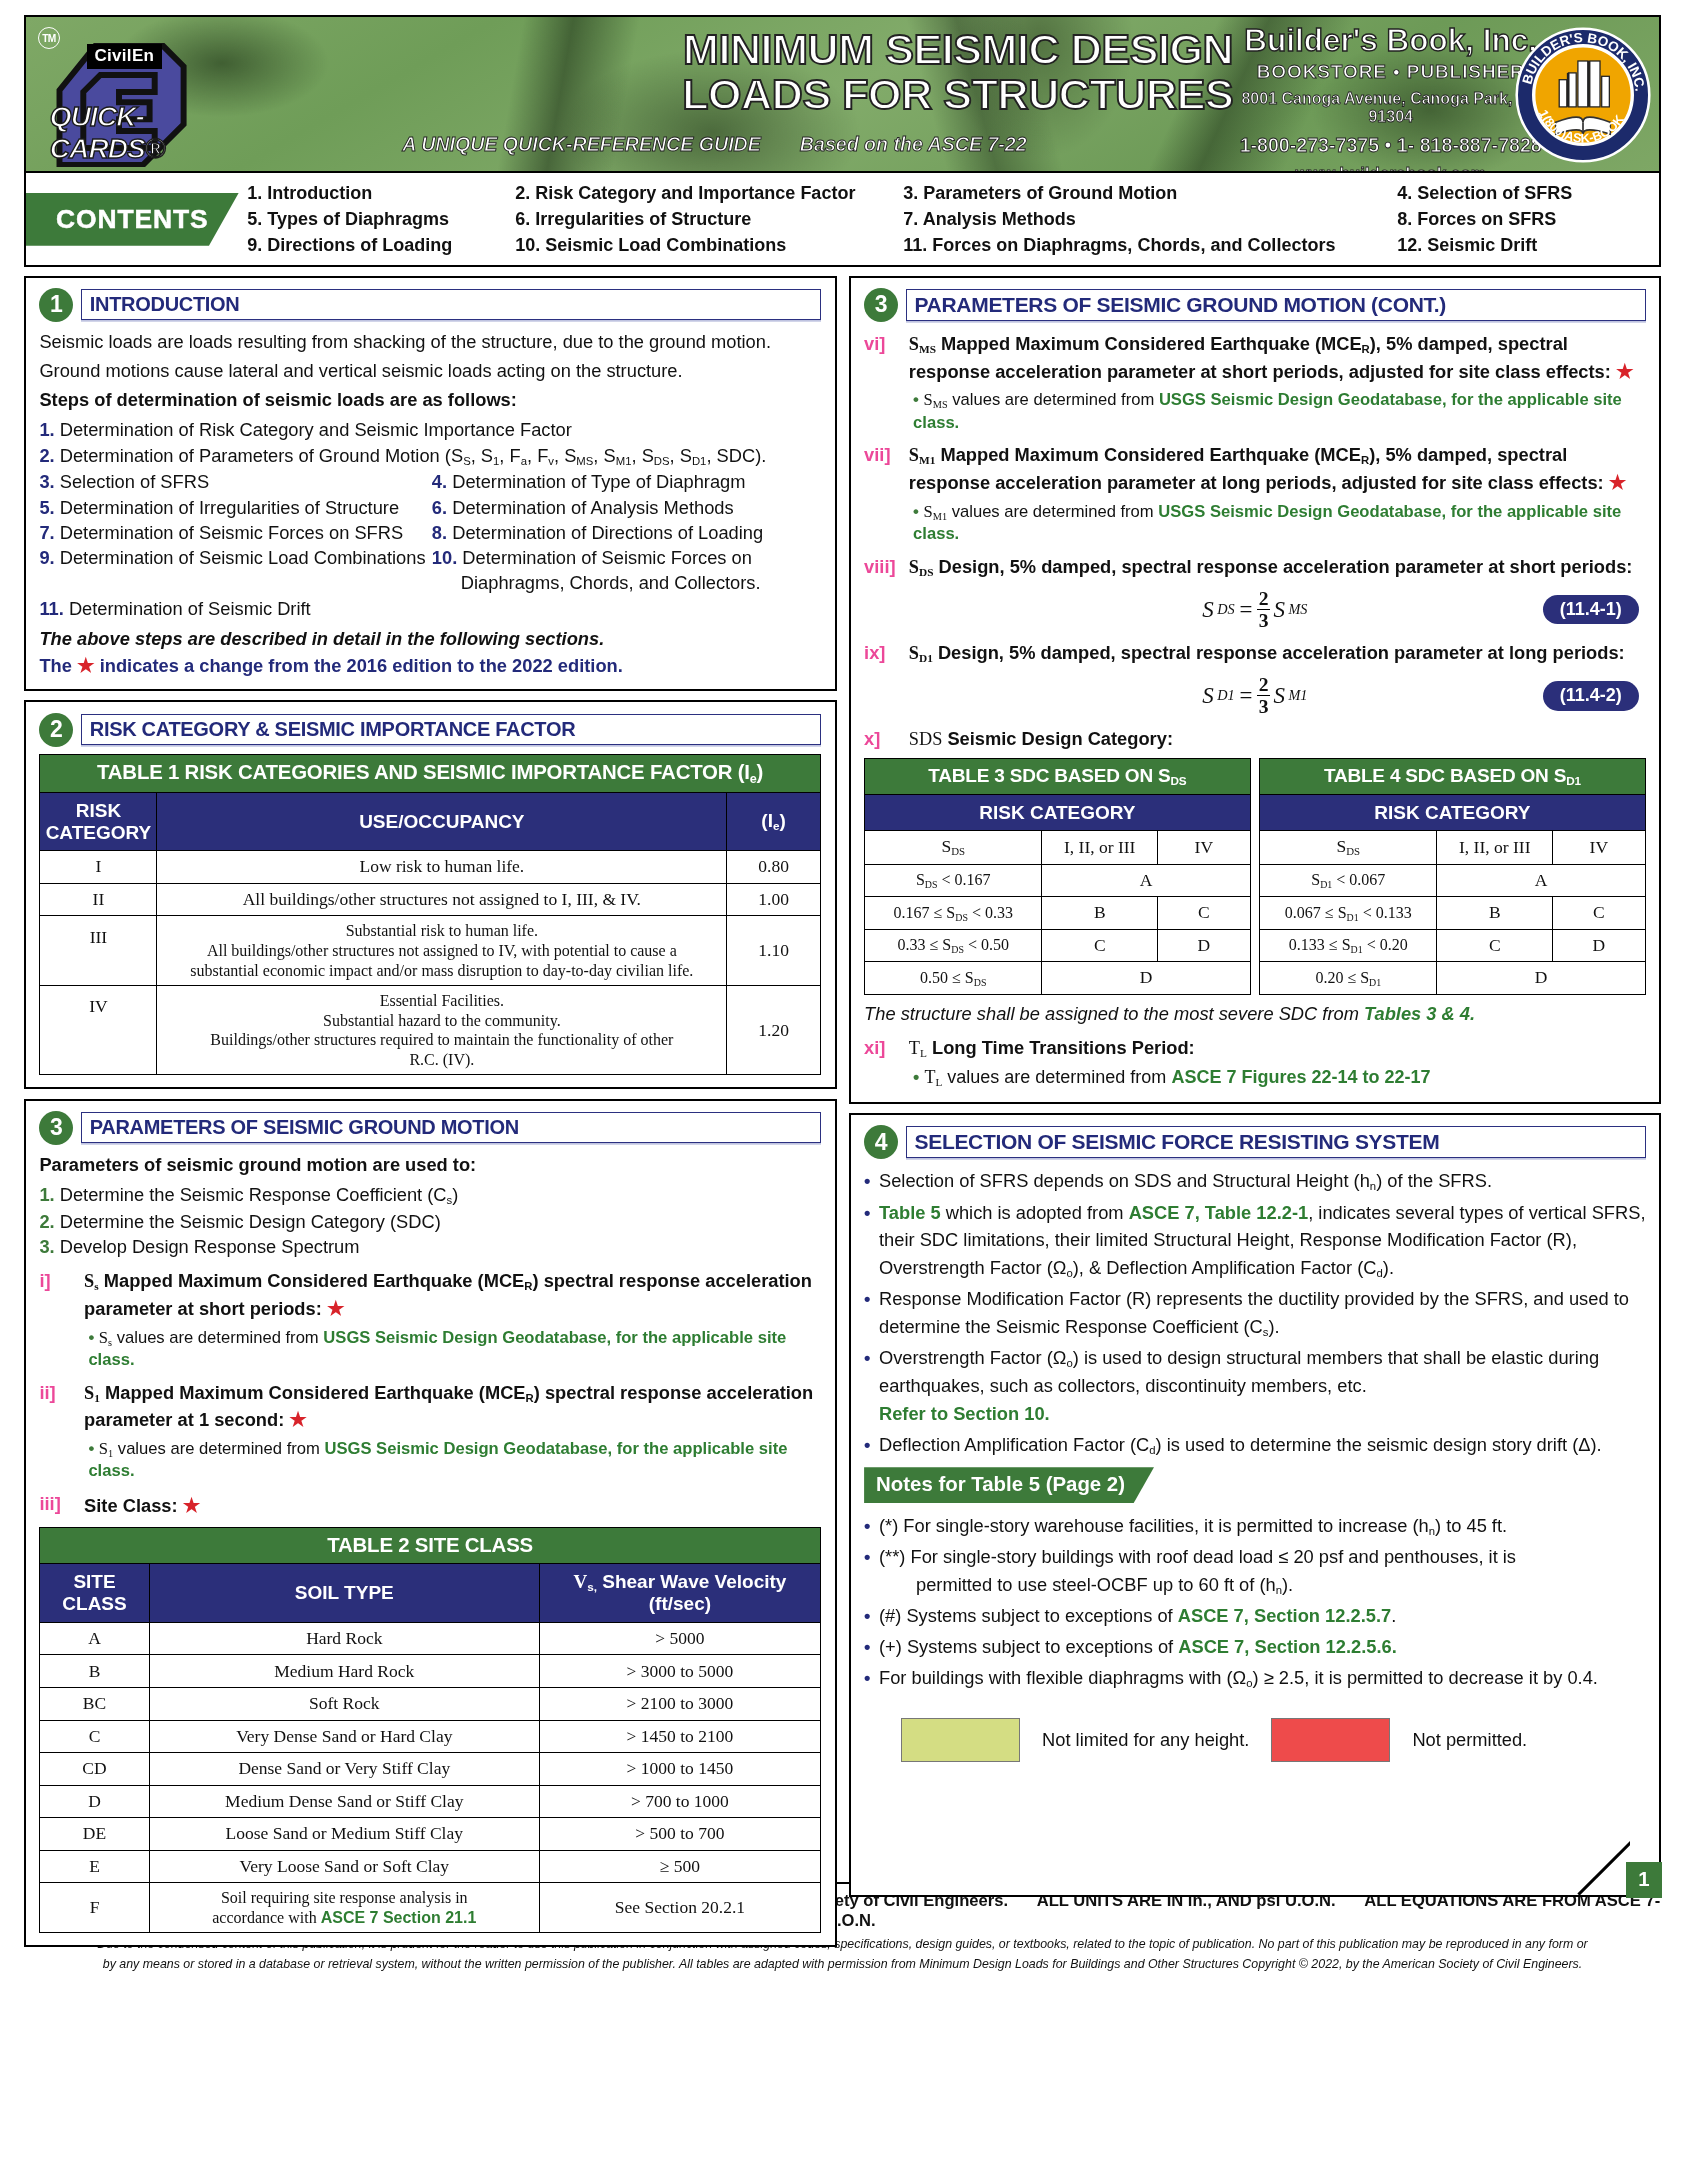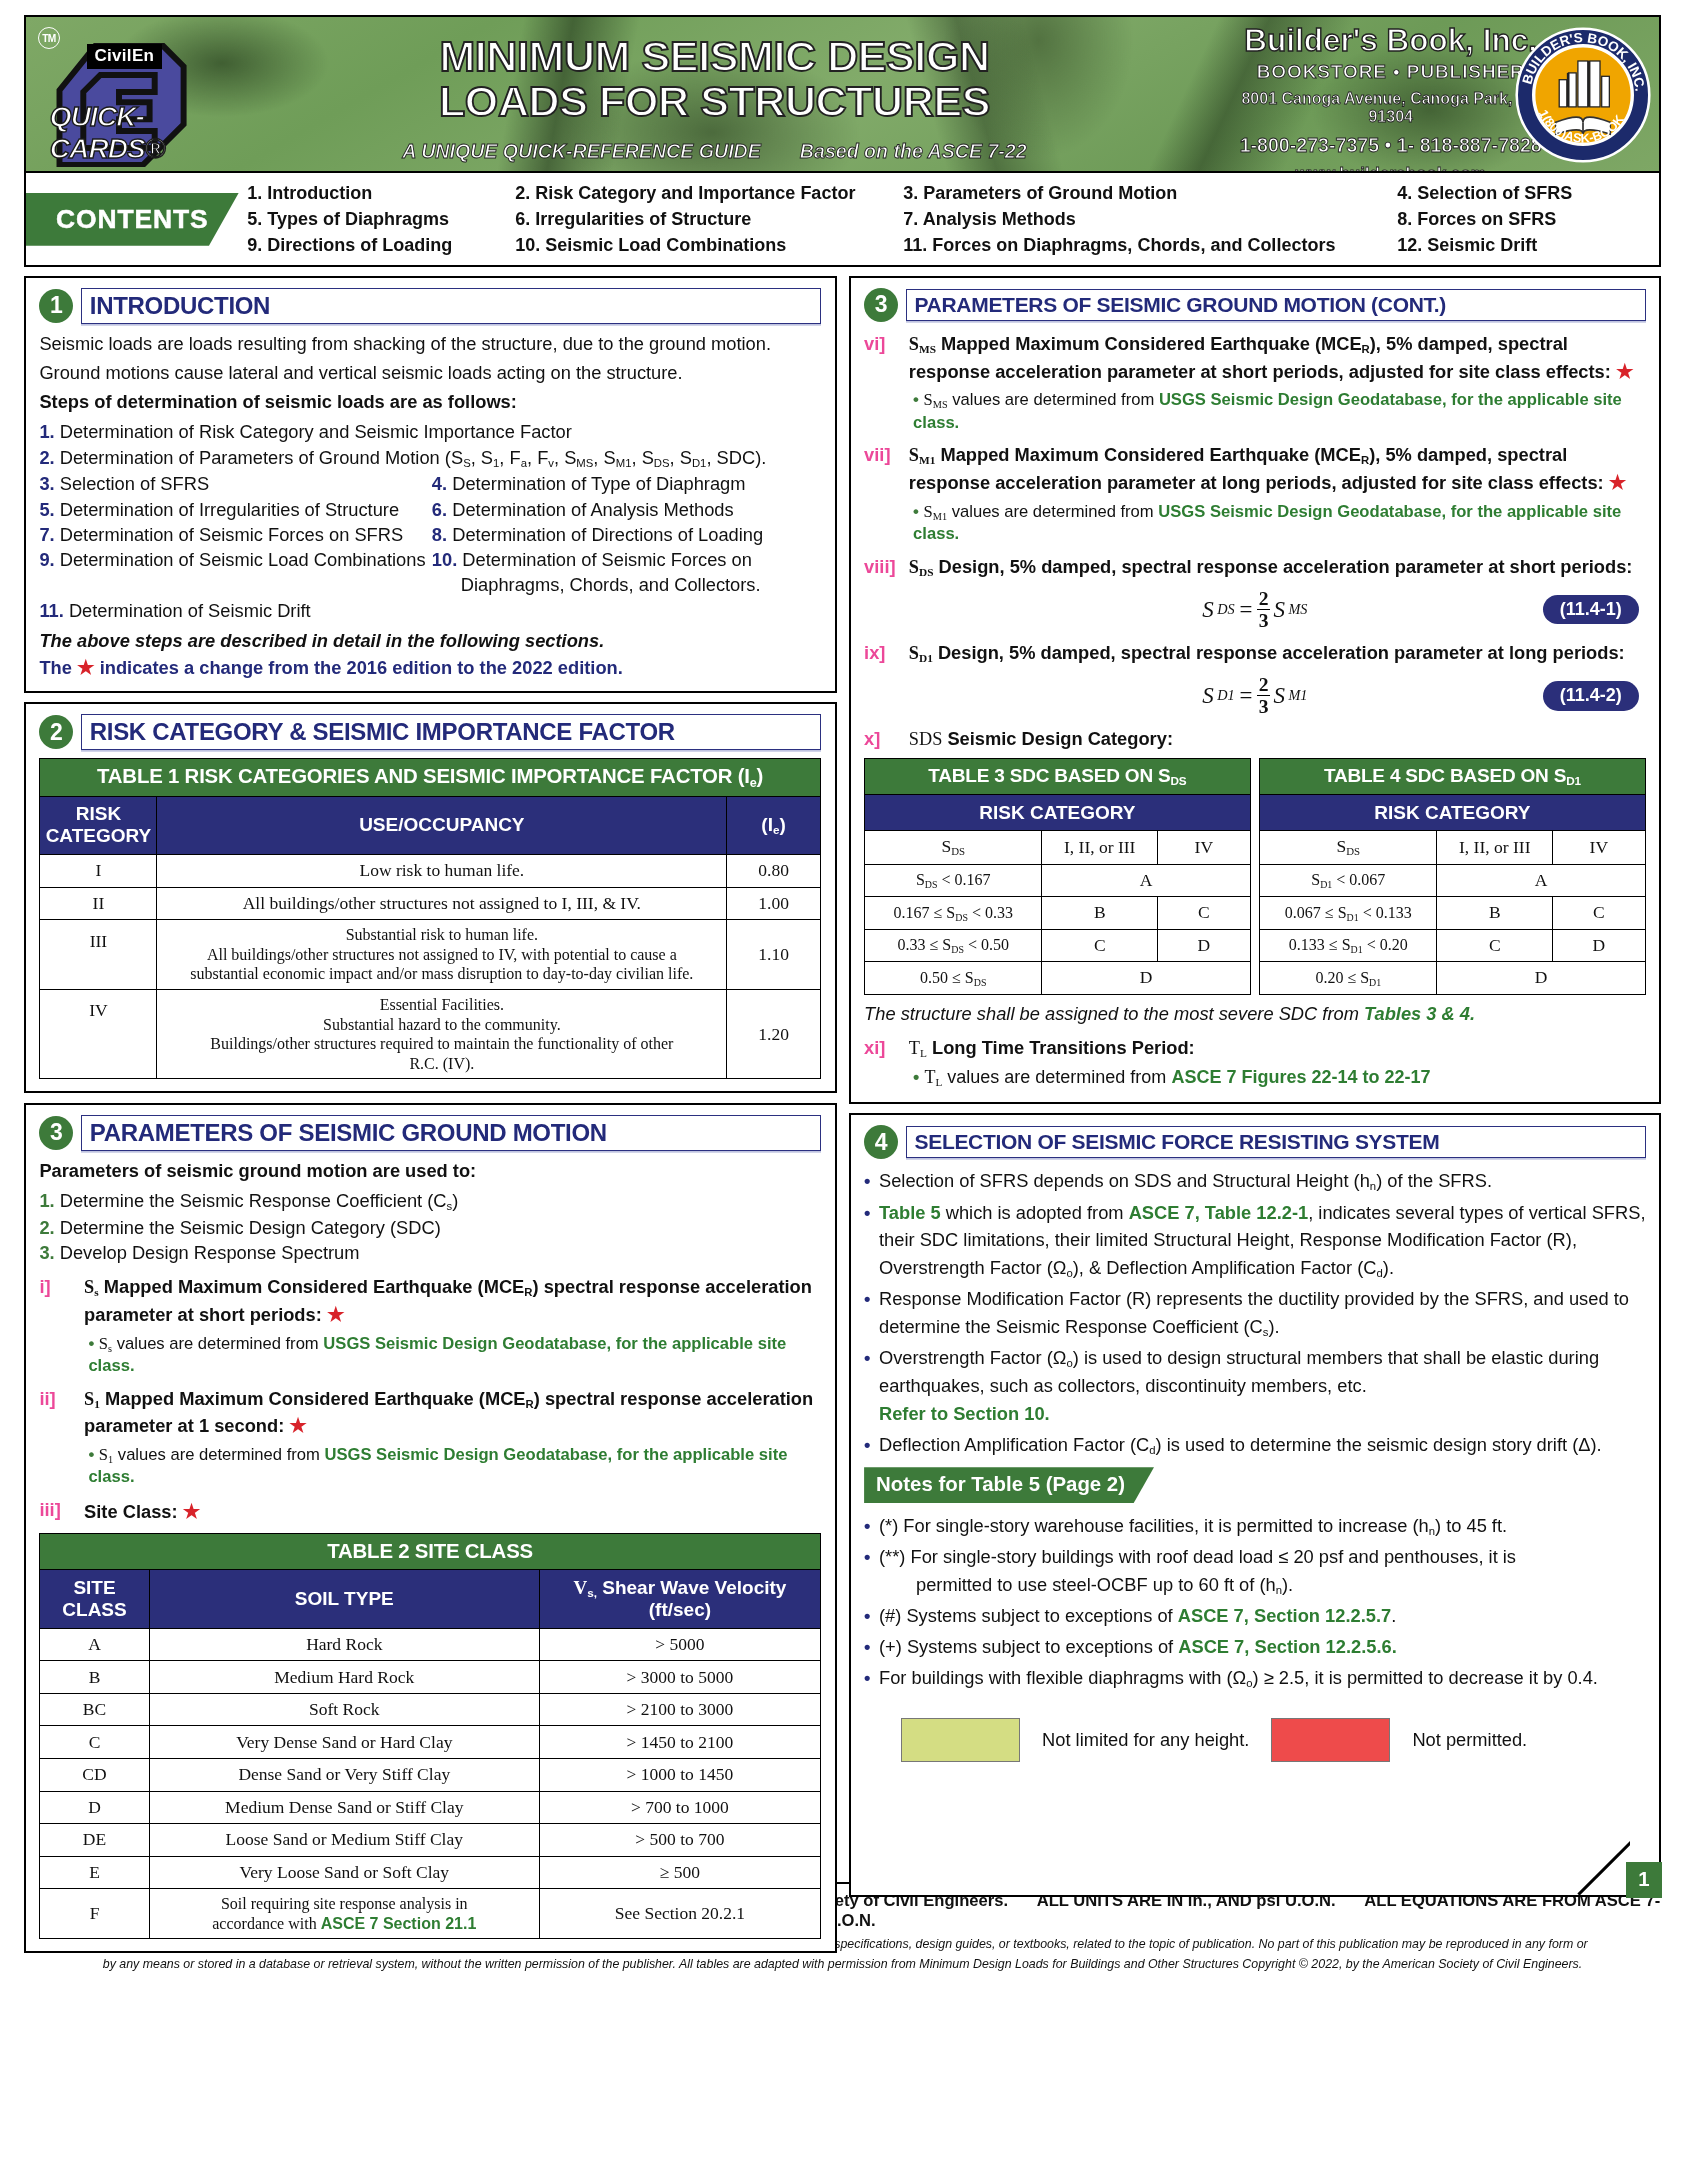--- a/index.html
+++ b/index.html
@@ -43,21 +43,21 @@
   .civilen-tag {
     position:absolute; left:61px; top:27px; background:#000; color:#fff;
     font-size:17px; font-weight:bold; padding:1.7px 7.7px 2.6px 7.7px; z-index:3; letter-spacing:0.3px;
   }
   .civilen-tag b { color:#fff; }
   .quickcards {
     position:absolute; left:24px; bottom:6.8px; z-index:4;
     font-size:28px; font-weight:bold; color:#fff; font-style:italic;
     -webkit-text-stroke:1.4px #1a1a1a; letter-spacing:-0.9px;
   }
-  .title-block { flex:1; text-align:center; padding-top:17px; z-index:2; position:relative; }
+  .title-block { flex:1; text-align:right; padding-top:10px; z-index:2; position:relative; }
   .title-block h1 {
     margin:0; font-size:43px; line-height:1.05; font-weight:bold; color:#fff;
     -webkit-text-stroke:1.9px #222; letter-spacing:-0.4px; font-stretch:condensed;
   }
   .subtitle-row {
     margin-top:15.3px; display:flex; justify-content:center; gap:39px;
     font-size:19.6px; font-style:italic; font-weight:bold; color:#fff;
     -webkit-text-stroke:0.9px #222;
   }
   .pub-block { width:426px; flex:0 0 426px; text-align:center; padding-top:6.8px; z-index:2; position:relative; padding-right:111px;}
@@ -95,21 +95,21 @@
   }
 
   .sec-head { display:flex; align-items:center; gap:7.7px; margin-bottom:7.7px; }
   .sec-num {
     width:34px; height:34px; flex:0 0 34px; border-radius:50%;
     background:#3d7a3a; color:#fff; font-size:23px; font-weight:bold;
     display:flex; align-items:center; justify-content:center; line-height:1;
   }
   .sec-title {
     flex:1; border:1.7px solid #2b3080; padding:2.6px 7.7px 3.4px 7.7px;
-    font-size:24px; font-weight:bold; color:#232a7a; letter-spacing:-0.3px;
+    font-size:20px; font-weight:bold; color:#232a7a; letter-spacing:-0.3px;
     box-shadow:0 1.7px 0 #bfc3e0;
   }
   .sec-title.sm { font-size:21px; }
 
   p.body { margin:0 0 5.1px 0; font-size:18.3px; line-height:1.32; }
   p.body.bold { font-weight:bold; }
   .steps { font-size:18.3px; line-height:1.38; }
   .steps .n { color:#232a7a; font-weight:bold; }
   .step-grid { display:grid; grid-template-columns: 1fr 1fr; column-gap:3.4px; }
   .italic-note { font-style:italic; font-weight:bold; font-size:18.3px; margin-top:6.8px; }

